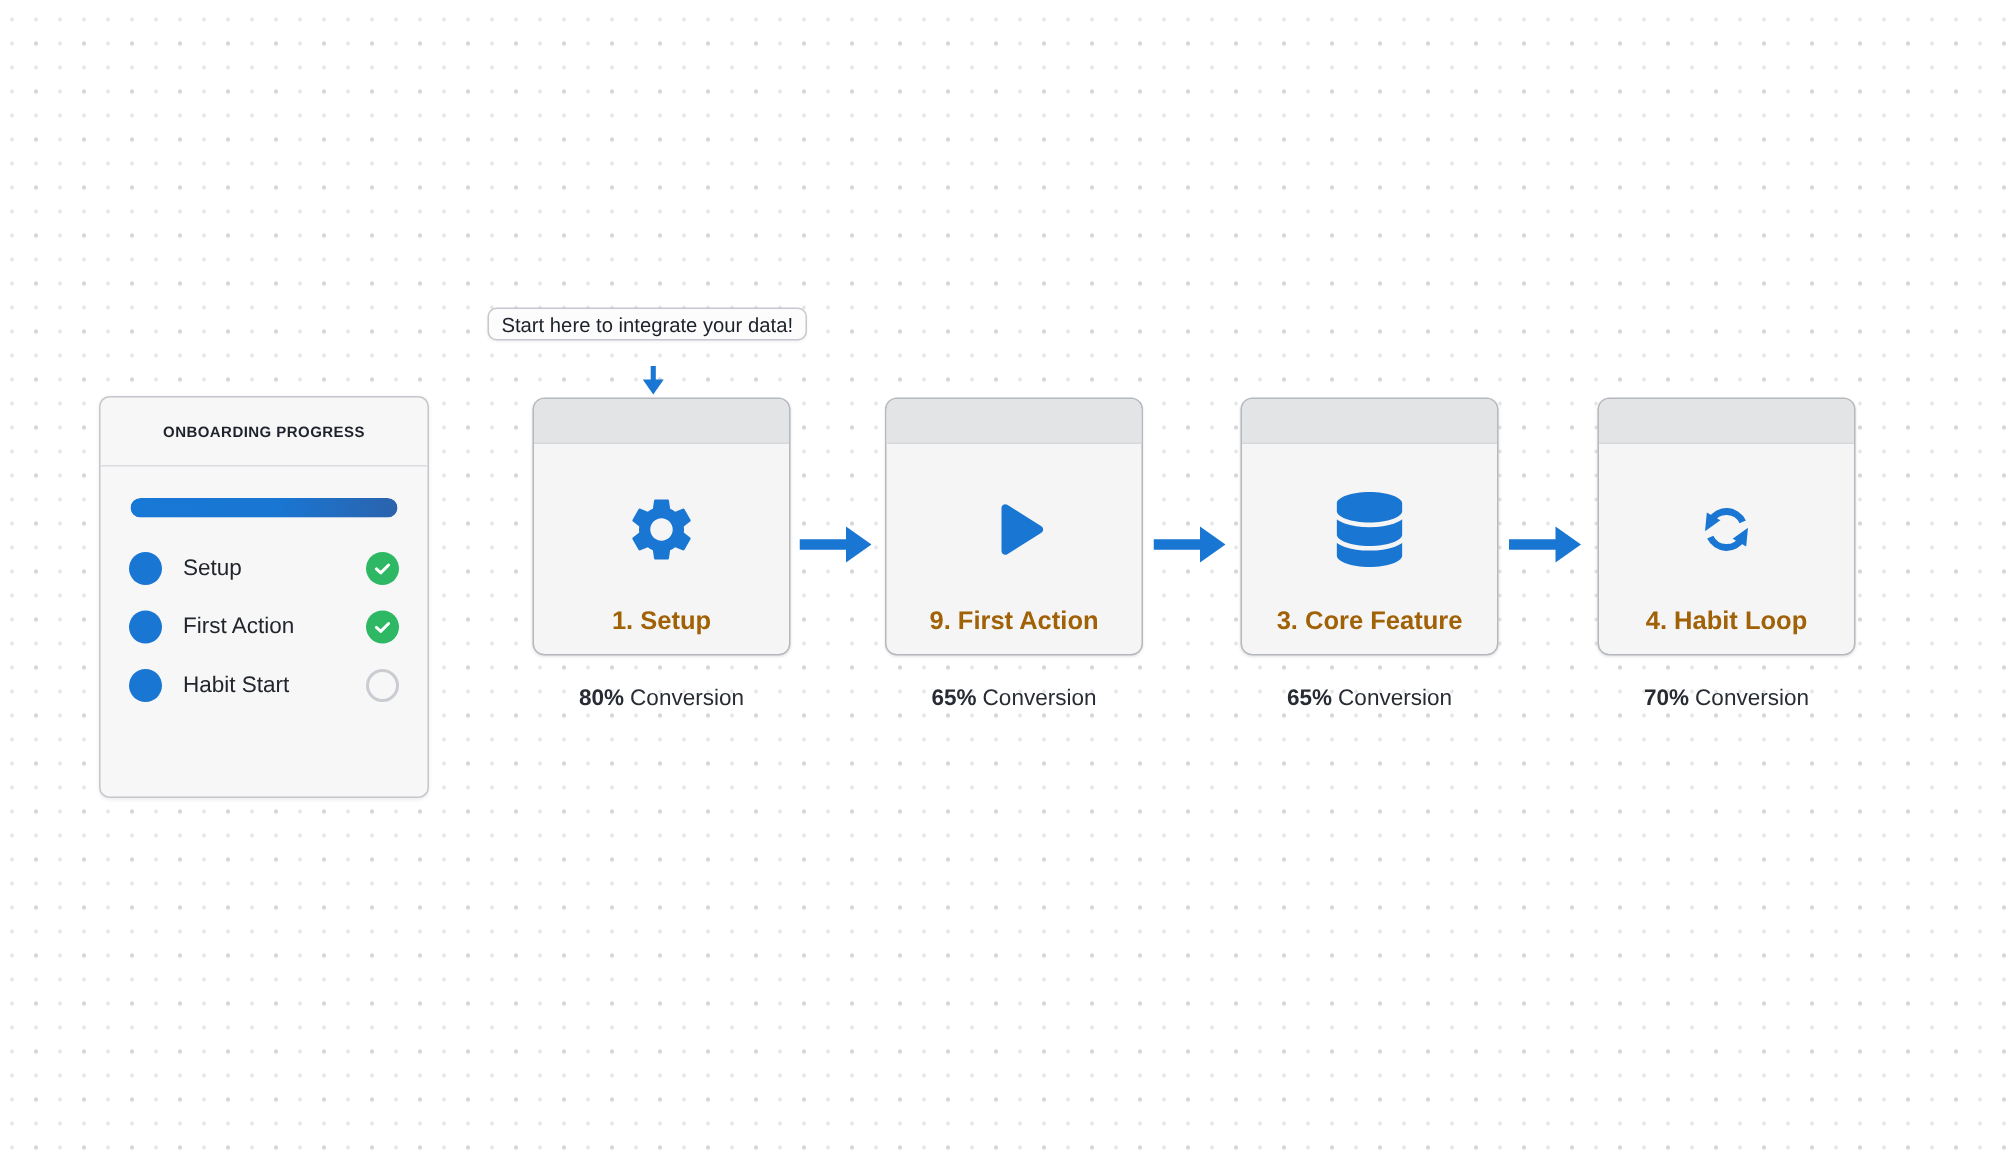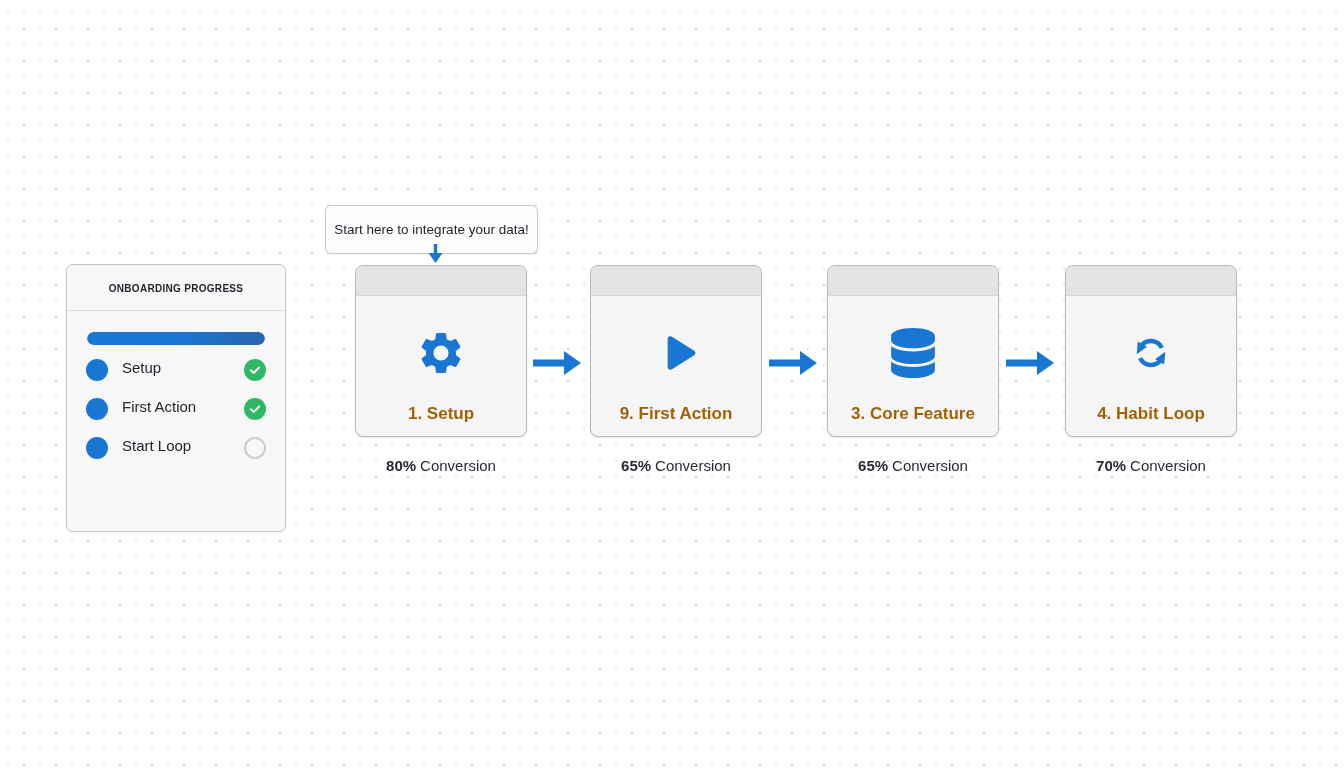--- a/index.html
+++ b/index.html
@@ -22,34 +22,34 @@
     letter-spacing:.3px;color:#1e222b;border-bottom:1px solid #dadcdf;
   }
   .progress-track{
     margin:21px 20px 0;height:13px;border-radius:7px;background:#e2e4e7;overflow:hidden;
   }
   .progress-fill{
     height:100%;width:100%;border-radius:7px;
     background:linear-gradient(90deg,#1878d6 0%,#1976d2 55%,#2b63ad 100%);
   }
   .panel-rows{margin-top:14px;}
-  .panel-row{display:flex;align-items:flex-start;height:39px;padding:0 19px;}
+  .panel-row{display:flex;align-items:center;height:39px;padding:0 19px;}
   .bullet{width:22px;height:22px;border-radius:50%;background:#1976d2;flex:0 0 auto;}
   .row-label{margin-left:14px;font-size:15px;color:#21252c;}
   .status{
     margin-left:auto;width:22px;height:22px;border-radius:50%;box-sizing:border-box;
     display:flex;align-items:center;justify-content:center;
   }
   .status[data-status="done"]{background:#2eb864;}
   .status[data-status="pending"]{background:#f7f7f8;border:2px solid #c9ccd0;}
   .status svg{display:none;width:14px;height:14px;}
   .status[data-status="done"] svg{display:block;}
   
   .tooltip{
-    position:absolute;left:325px;top:205px;width:213px;height:49px;box-sizing:border-box;
+    position:absolute;left:325px;top:205px;width:213px;height:22px;box-sizing:border-box;
     background:#fcfcfd;border:1px solid #c5c8cc;border-radius:6px;
     display:flex;align-items:center;justify-content:center;
     font-size:13.5px;color:#1d212a;box-shadow:0 1px 2px rgba(0,0,0,.06);
   }
   .tooltip-pointer{position:absolute;left:428px;top:244px;}
   
   .card{
     position:absolute;top:265px;width:172px;height:172px;box-sizing:border-box;
     background:#f5f5f6;border:1px solid #b5b8bd;border-radius:8px;overflow:hidden;
     box-shadow:0 1px 2px rgba(0,0,0,.10);
@@ -96,21 +96,21 @@
         <span class="bullet"></span>
         <span class="row-label">First Action</span>
         <span class="status" data-status="done">
           <svg viewBox="0 0 24 24" fill="none" stroke="#ffffff" stroke-width="3.4" stroke-linecap="round" stroke-linejoin="round">
               <polyline points="5 12.5 10 17 19 8"></polyline>
             </svg>
         </span>
       </div>
       <div class="panel-row">
         <span class="bullet"></span>
-        <span class="row-label">Start Loop</span>
+        <span class="row-label">Habit Start</span>
         <span class="status" data-status="pending">
           
         </span>
       </div>
     </div>
   </div>
 
   <div class="tooltip">
     <span>Start here to integrate your data!</span>
   </div>

